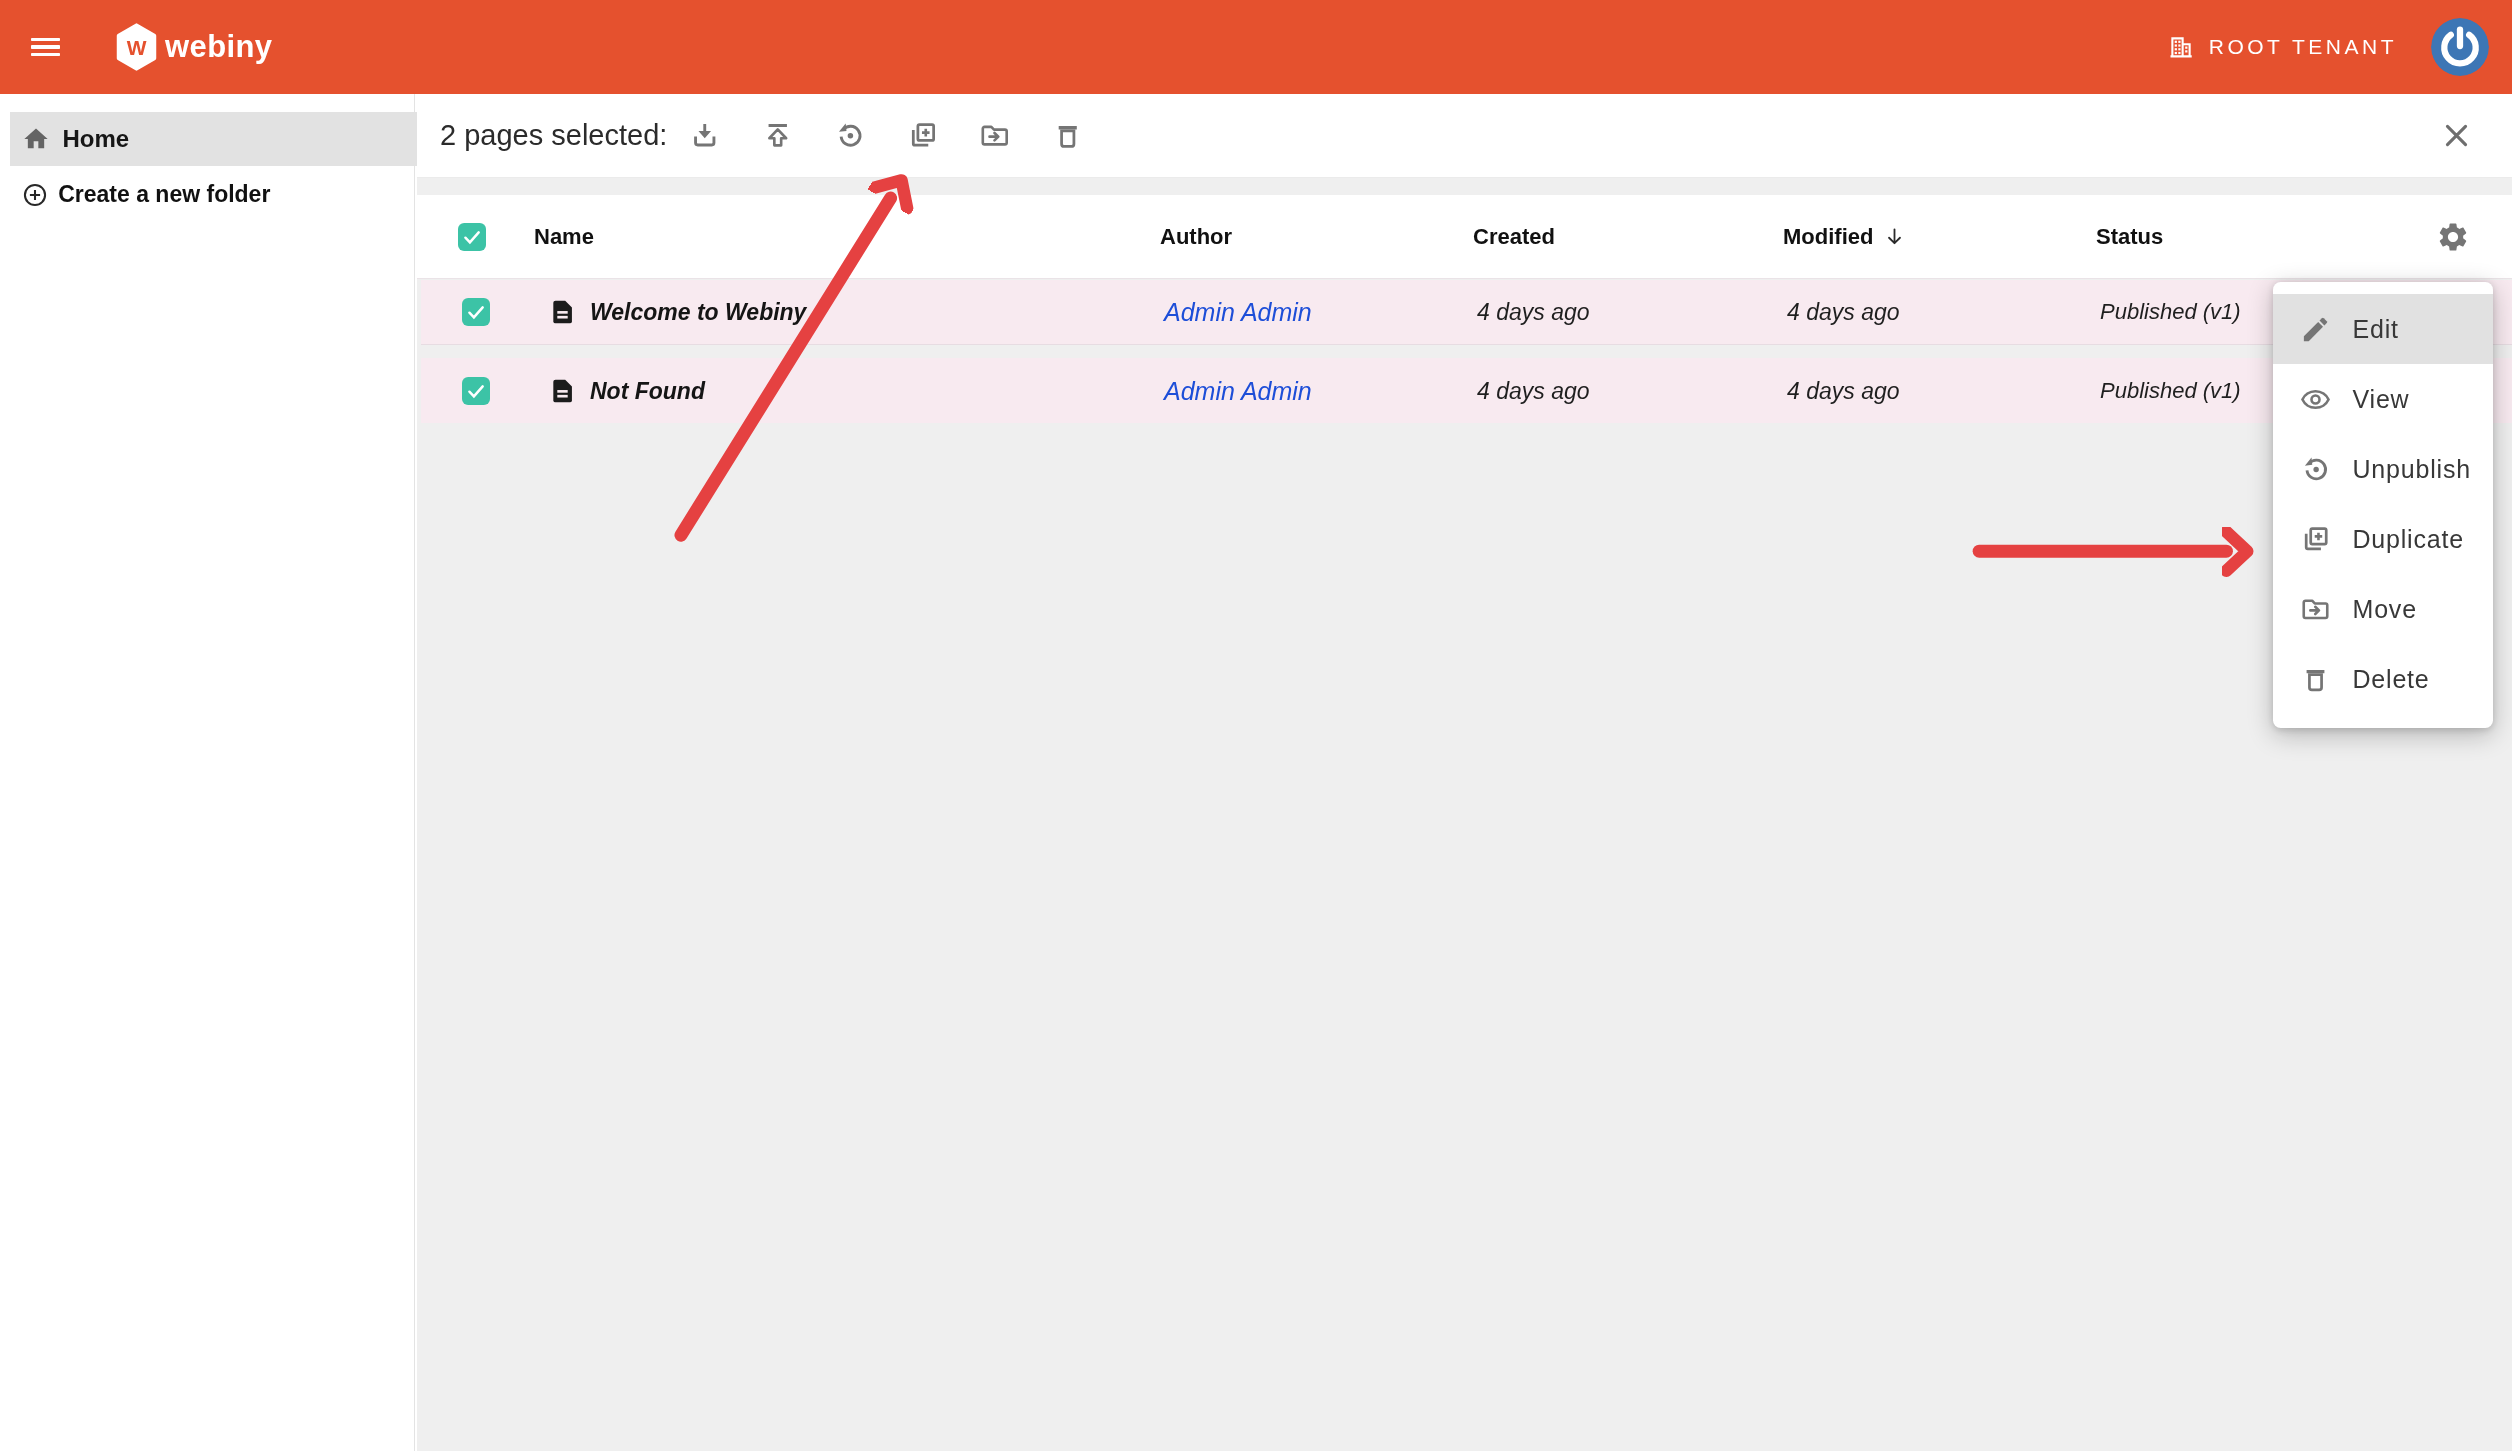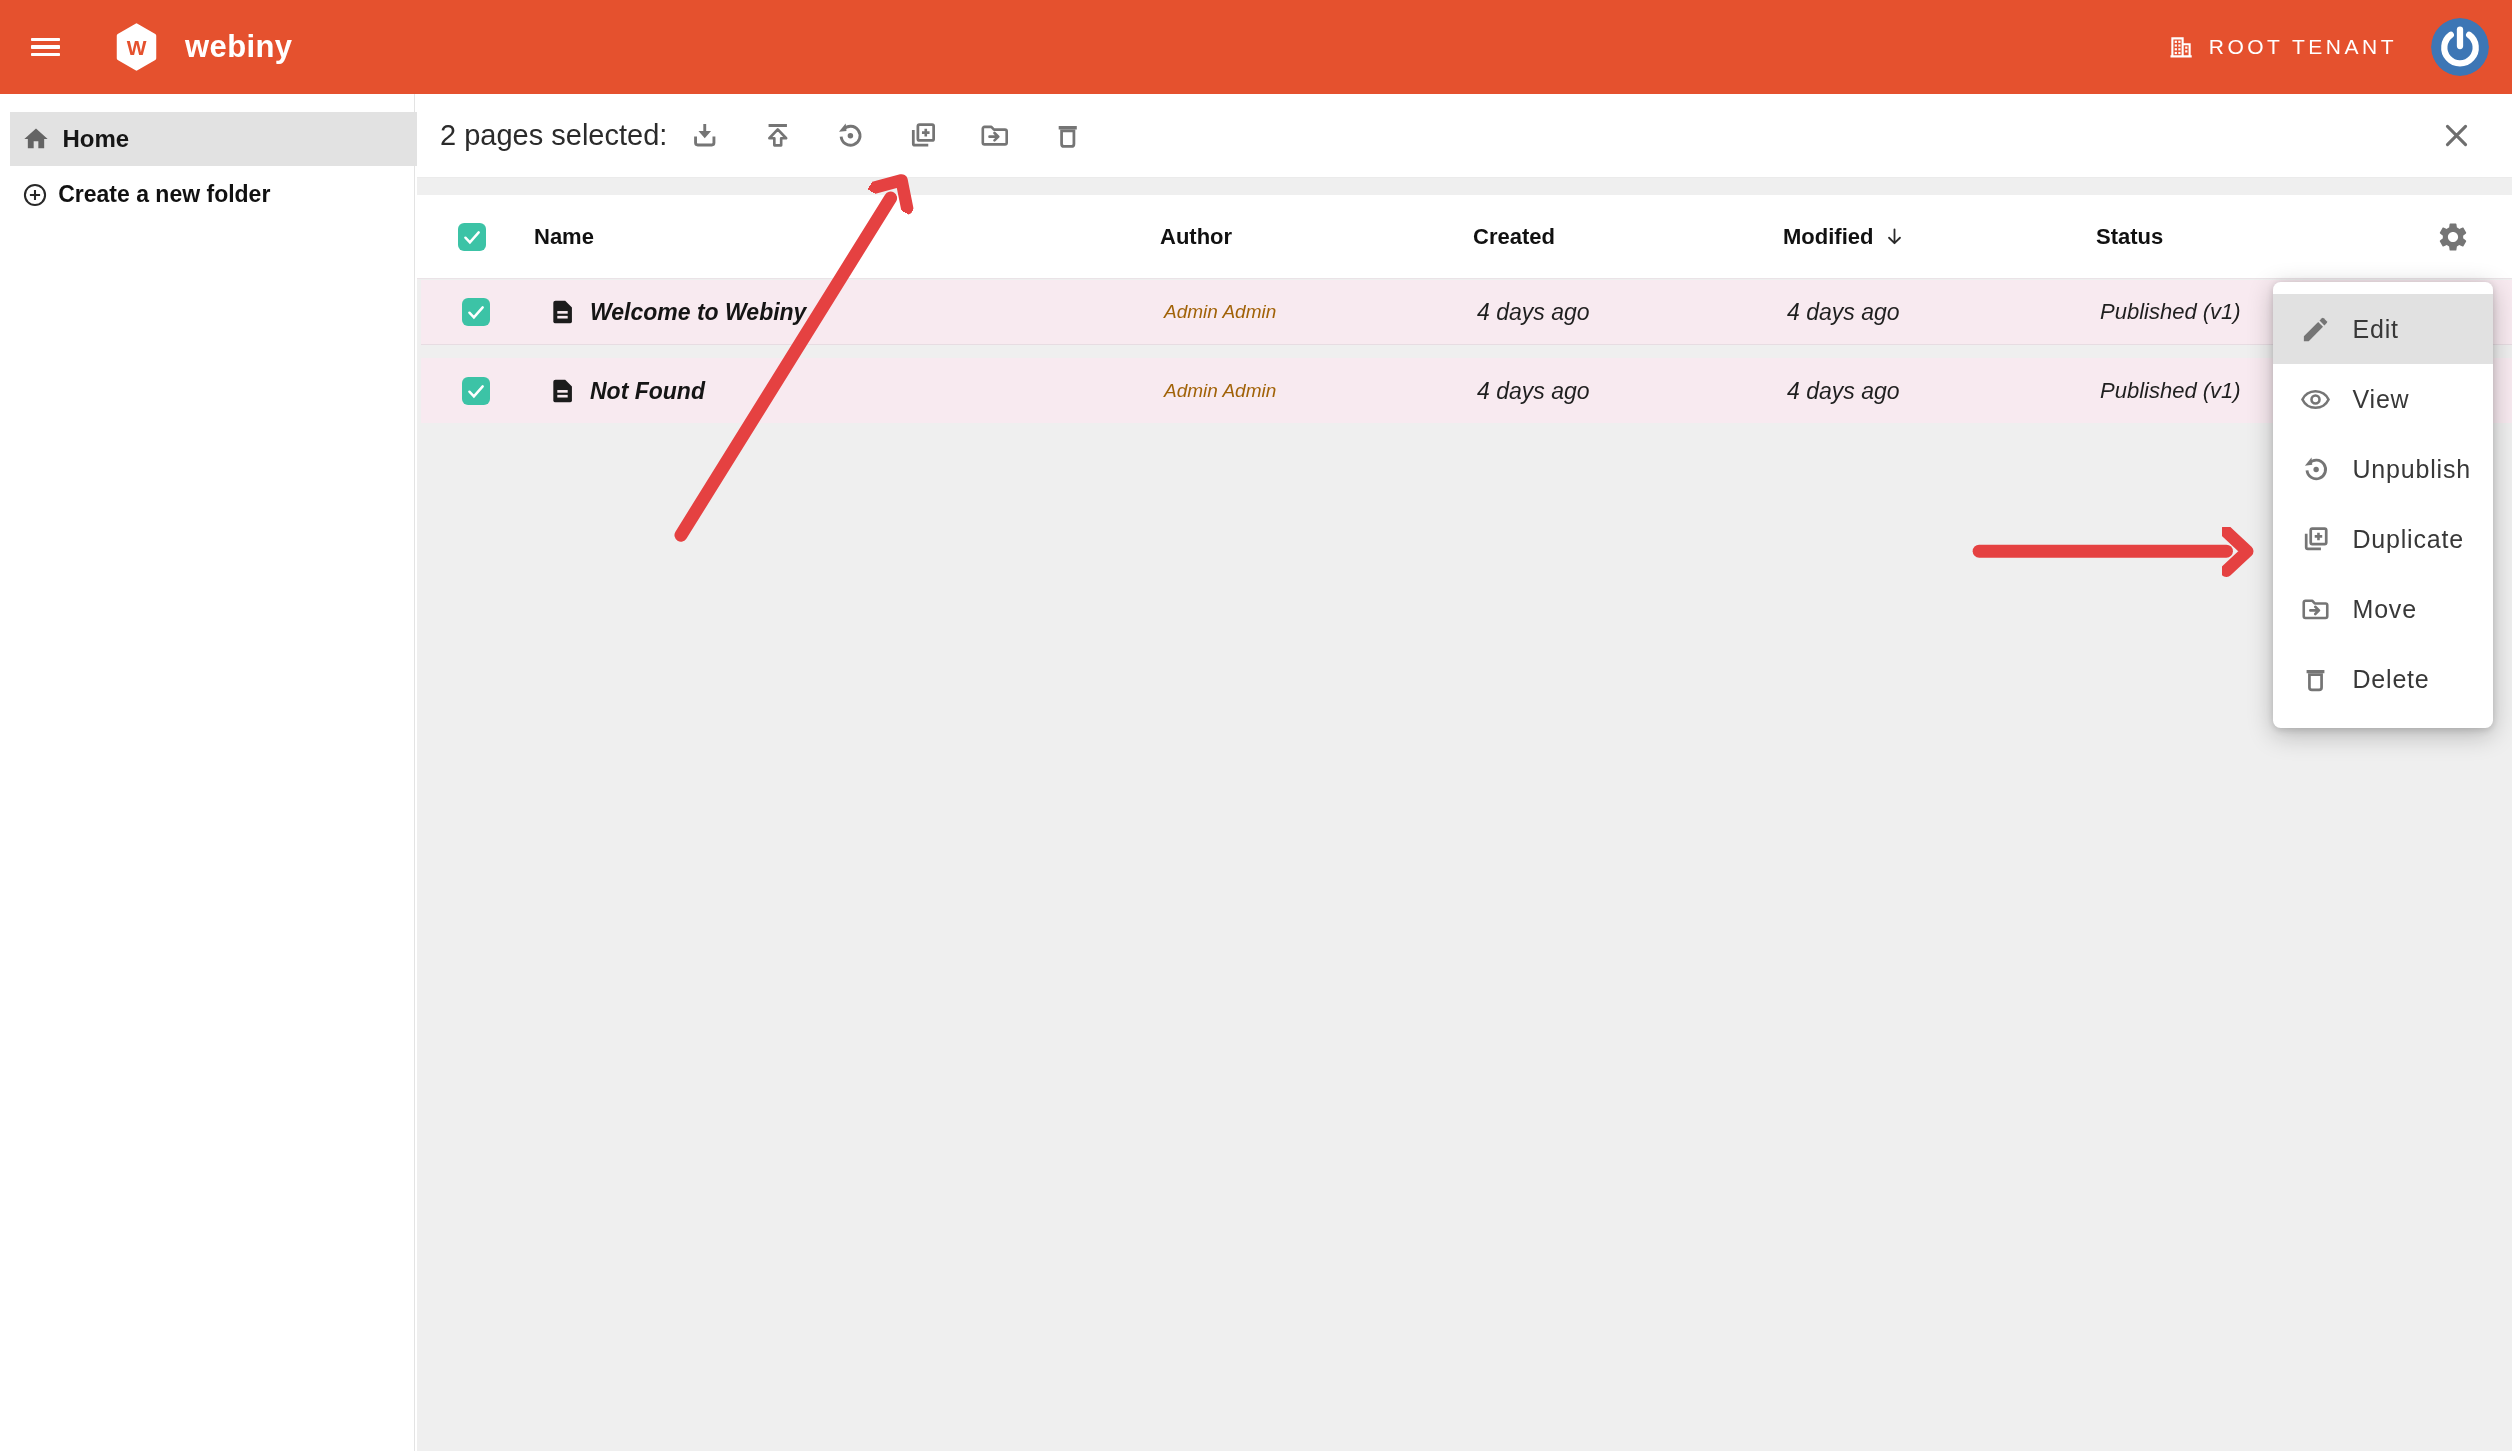--- a/index.html
+++ b/index.html
@@ -8,21 +8,21 @@
 
   
   .topbar {
     position:absolute; left:0; top:0; width:2512px; height:94px;
     background:#E5512E; display:flex; align-items:center;
   }
   .hamburger { margin-left:31px; width:29px; cursor:pointer; }
   .hamburger .bar { width:29px; height:3.8px; background:#fff; border-radius:0.8px; margin:3.8px 0; }
   .logo-wrap { display:flex; align-items:center; margin-left:55px; }
   .hexagon { width:43px; height:48px; }
-  .brand-text { color:#fff; font-size:31px; font-weight:700; letter-spacing:0.4px; margin-left:27px; }
+  .brand-text { color:#fff; font-size:31px; font-weight:700; letter-spacing:0.4px; margin-left:7px; }
   .topbar-spacer { flex:1; }
   .tenant-wrap { display:flex; align-items:center; cursor:pointer; }
   .tenant-label { color:#fff; font-size:21px; letter-spacing:3.5px; margin-left:14px; }
   .avatar { width:58px; height:58px; margin-left:34px; margin-right:23px; border-radius:50%; cursor:pointer; }
 
   
   .sidebar {
     position:absolute; left:0; top:94px; width:415px; bottom:0;
     background:#fff; border-right:1.5px solid #E3E3E3;
   }
@@ -55,21 +55,21 @@
     border-bottom:0.8px solid #EAE3E7;
   }
   .trow { position:absolute; left:4px; right:0; height:65px; background:#F8EAF0;font-style:italic; }
   .trow.r0 { top:186px; border-bottom:1.5px solid #E7DCE2; }
   .trow.r1 { top:264px; }
   .cell { position:absolute; top:50%; transform:translateY(-50%); white-space:nowrap; }
   .c-check  { left:41px; }
   .c-nameh  { left:117px; font-size:22px; font-weight:700; color:#111; }
   .c-doc    { left:127px; width:29px; height:29px; }
   .c-title  { left:169px; font-size:23px; font-weight:700; color:#151515; }
-  .c-author { left:743px;  font-size:19px; color:#a16207; }
+  .c-author { left:743px;  font-size:25px; color:#1d4ed8; }
   .c-created{ left:1056px; font-size:23px; color:#1F1F1F; }
   .c-mod    { left:1366px; font-size:23px; color:#1F1F1F; }
   .c-status { left:1679px; font-size:22px; color:#1F1F1F; }
   .c-author.hd, .c-created.hd, .c-mod.hd, .c-status.hd { font-size:22px; font-weight:700; color:#111; }
   .c-mod.hd { display:flex; align-items:center; gap:10px; }
   .c-gear { left:2019px; width:34px; height:34px; color:#757575; cursor:pointer; }
   .sort-arrow { width:23px; height:23px; color:#2a2a2a; }
 
   .checkbox {
     width:28px; height:28px; border-radius:6.1px; background:#3CC3A6; cursor:pointer;

